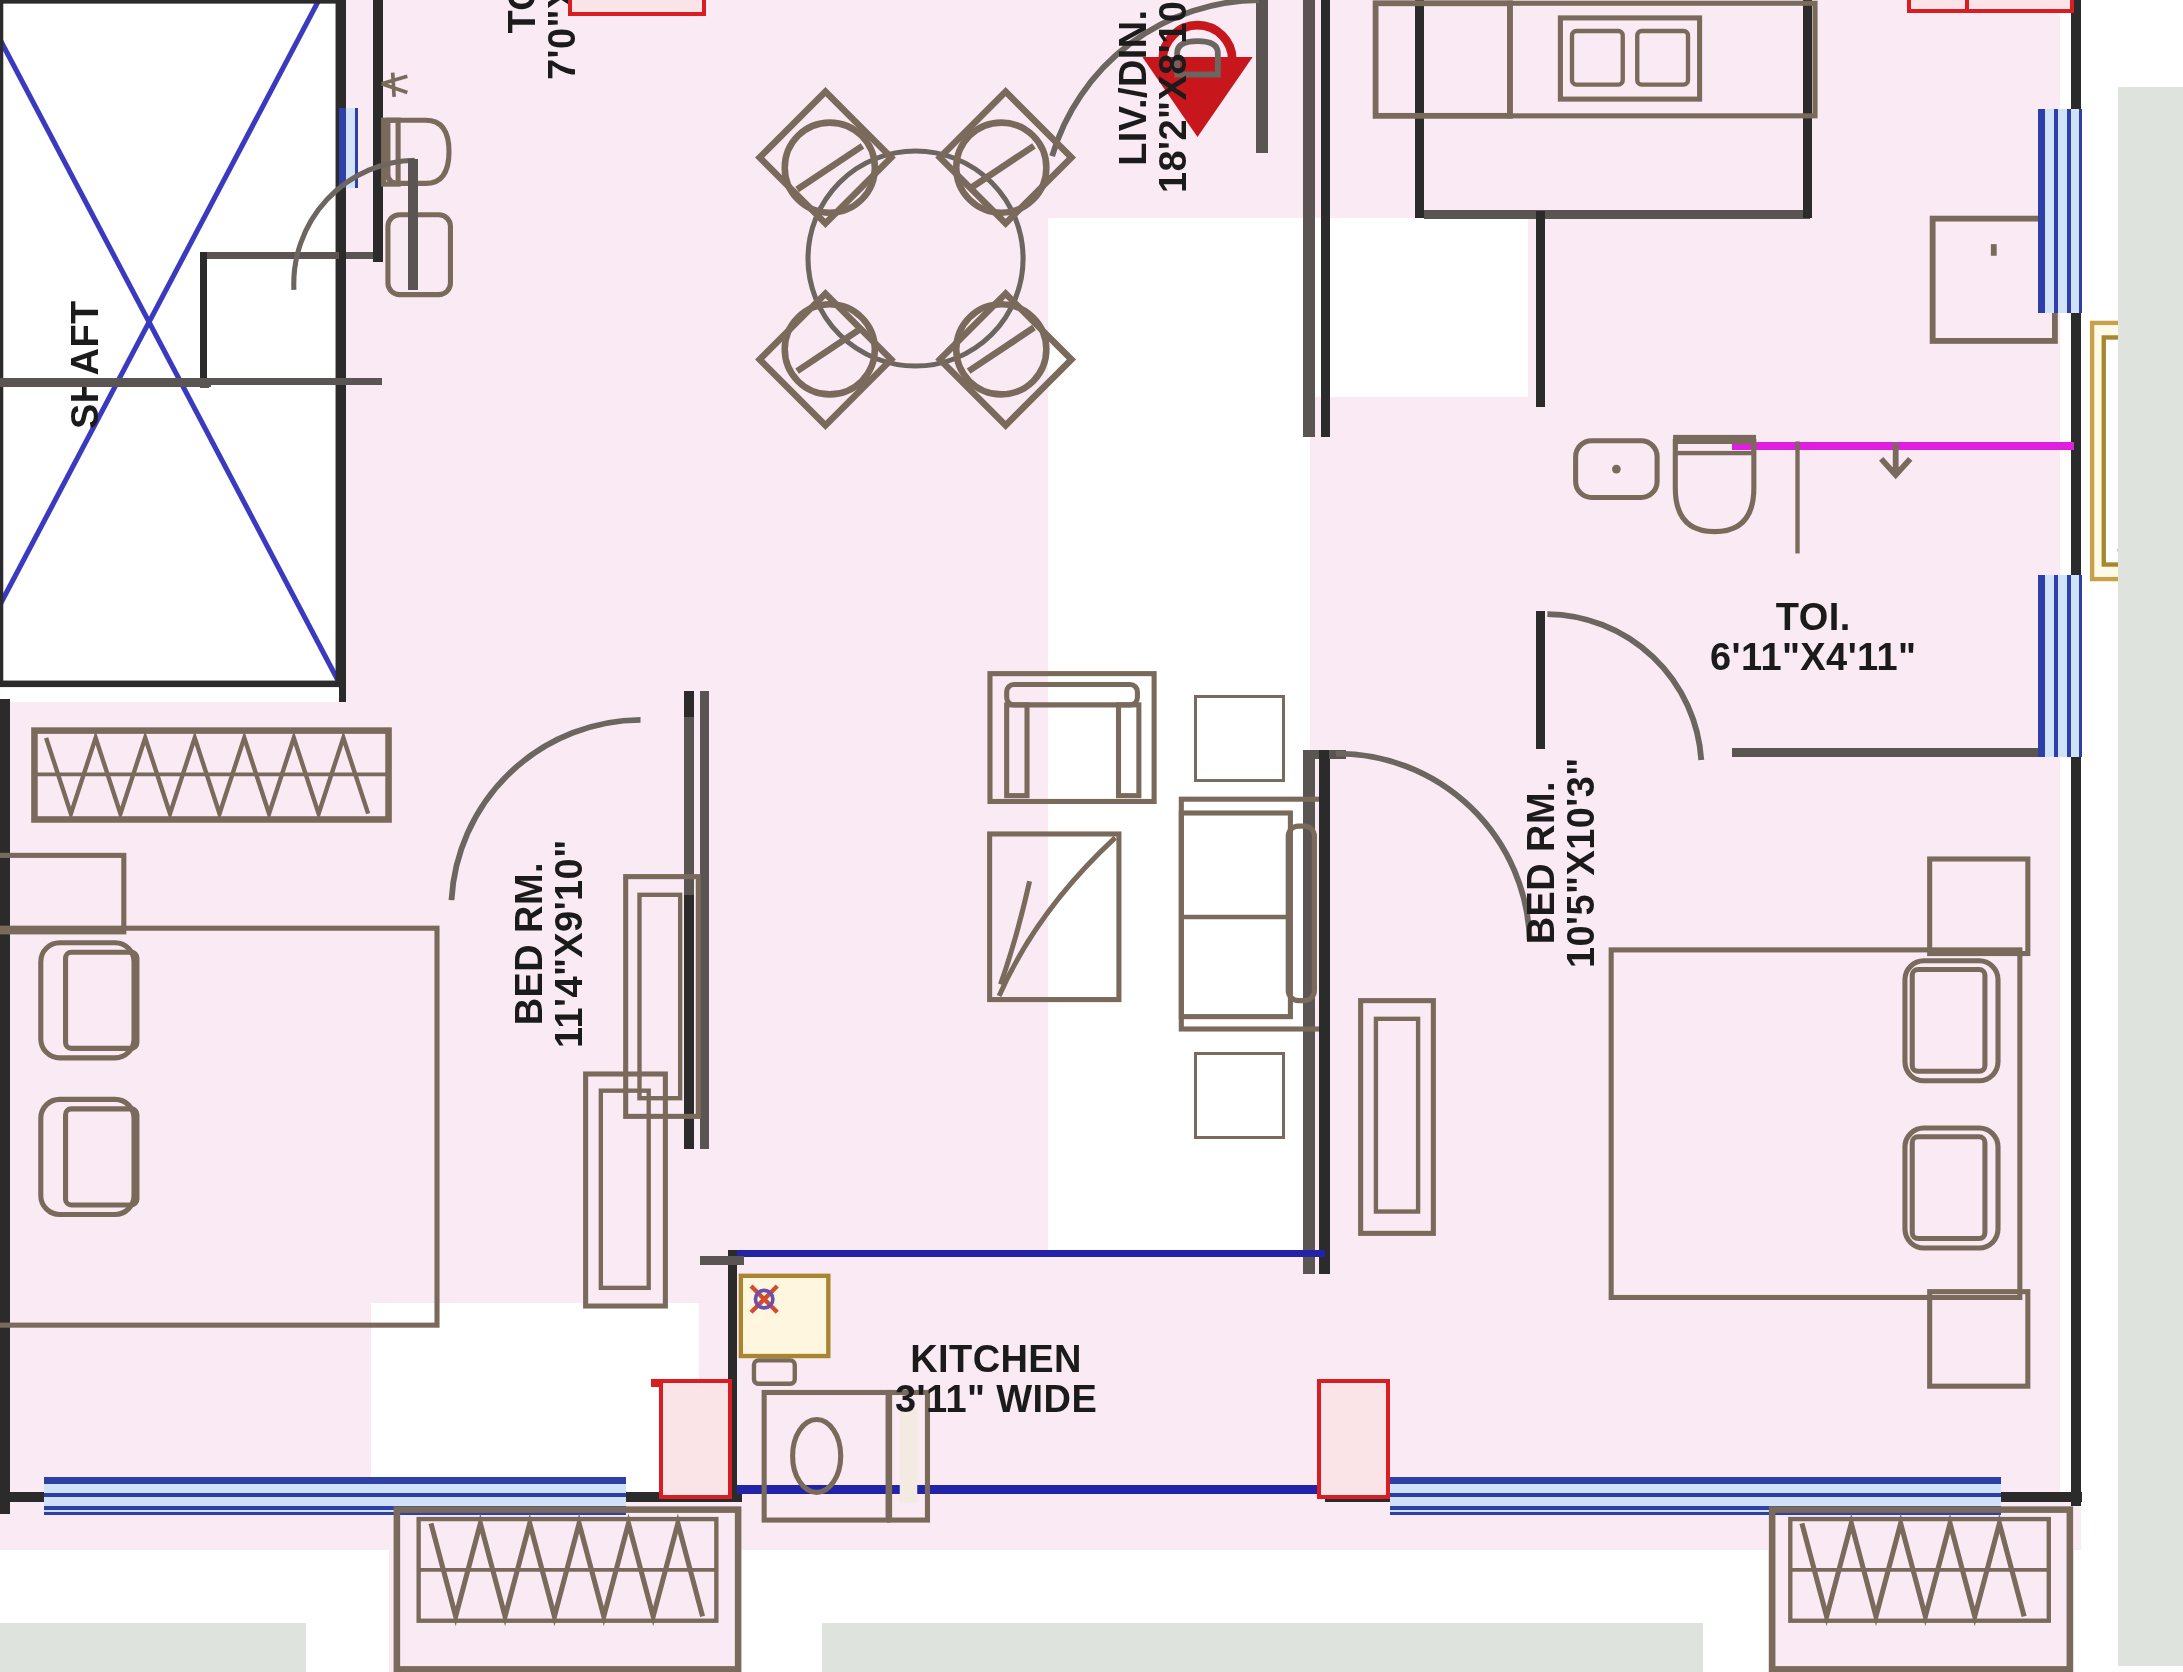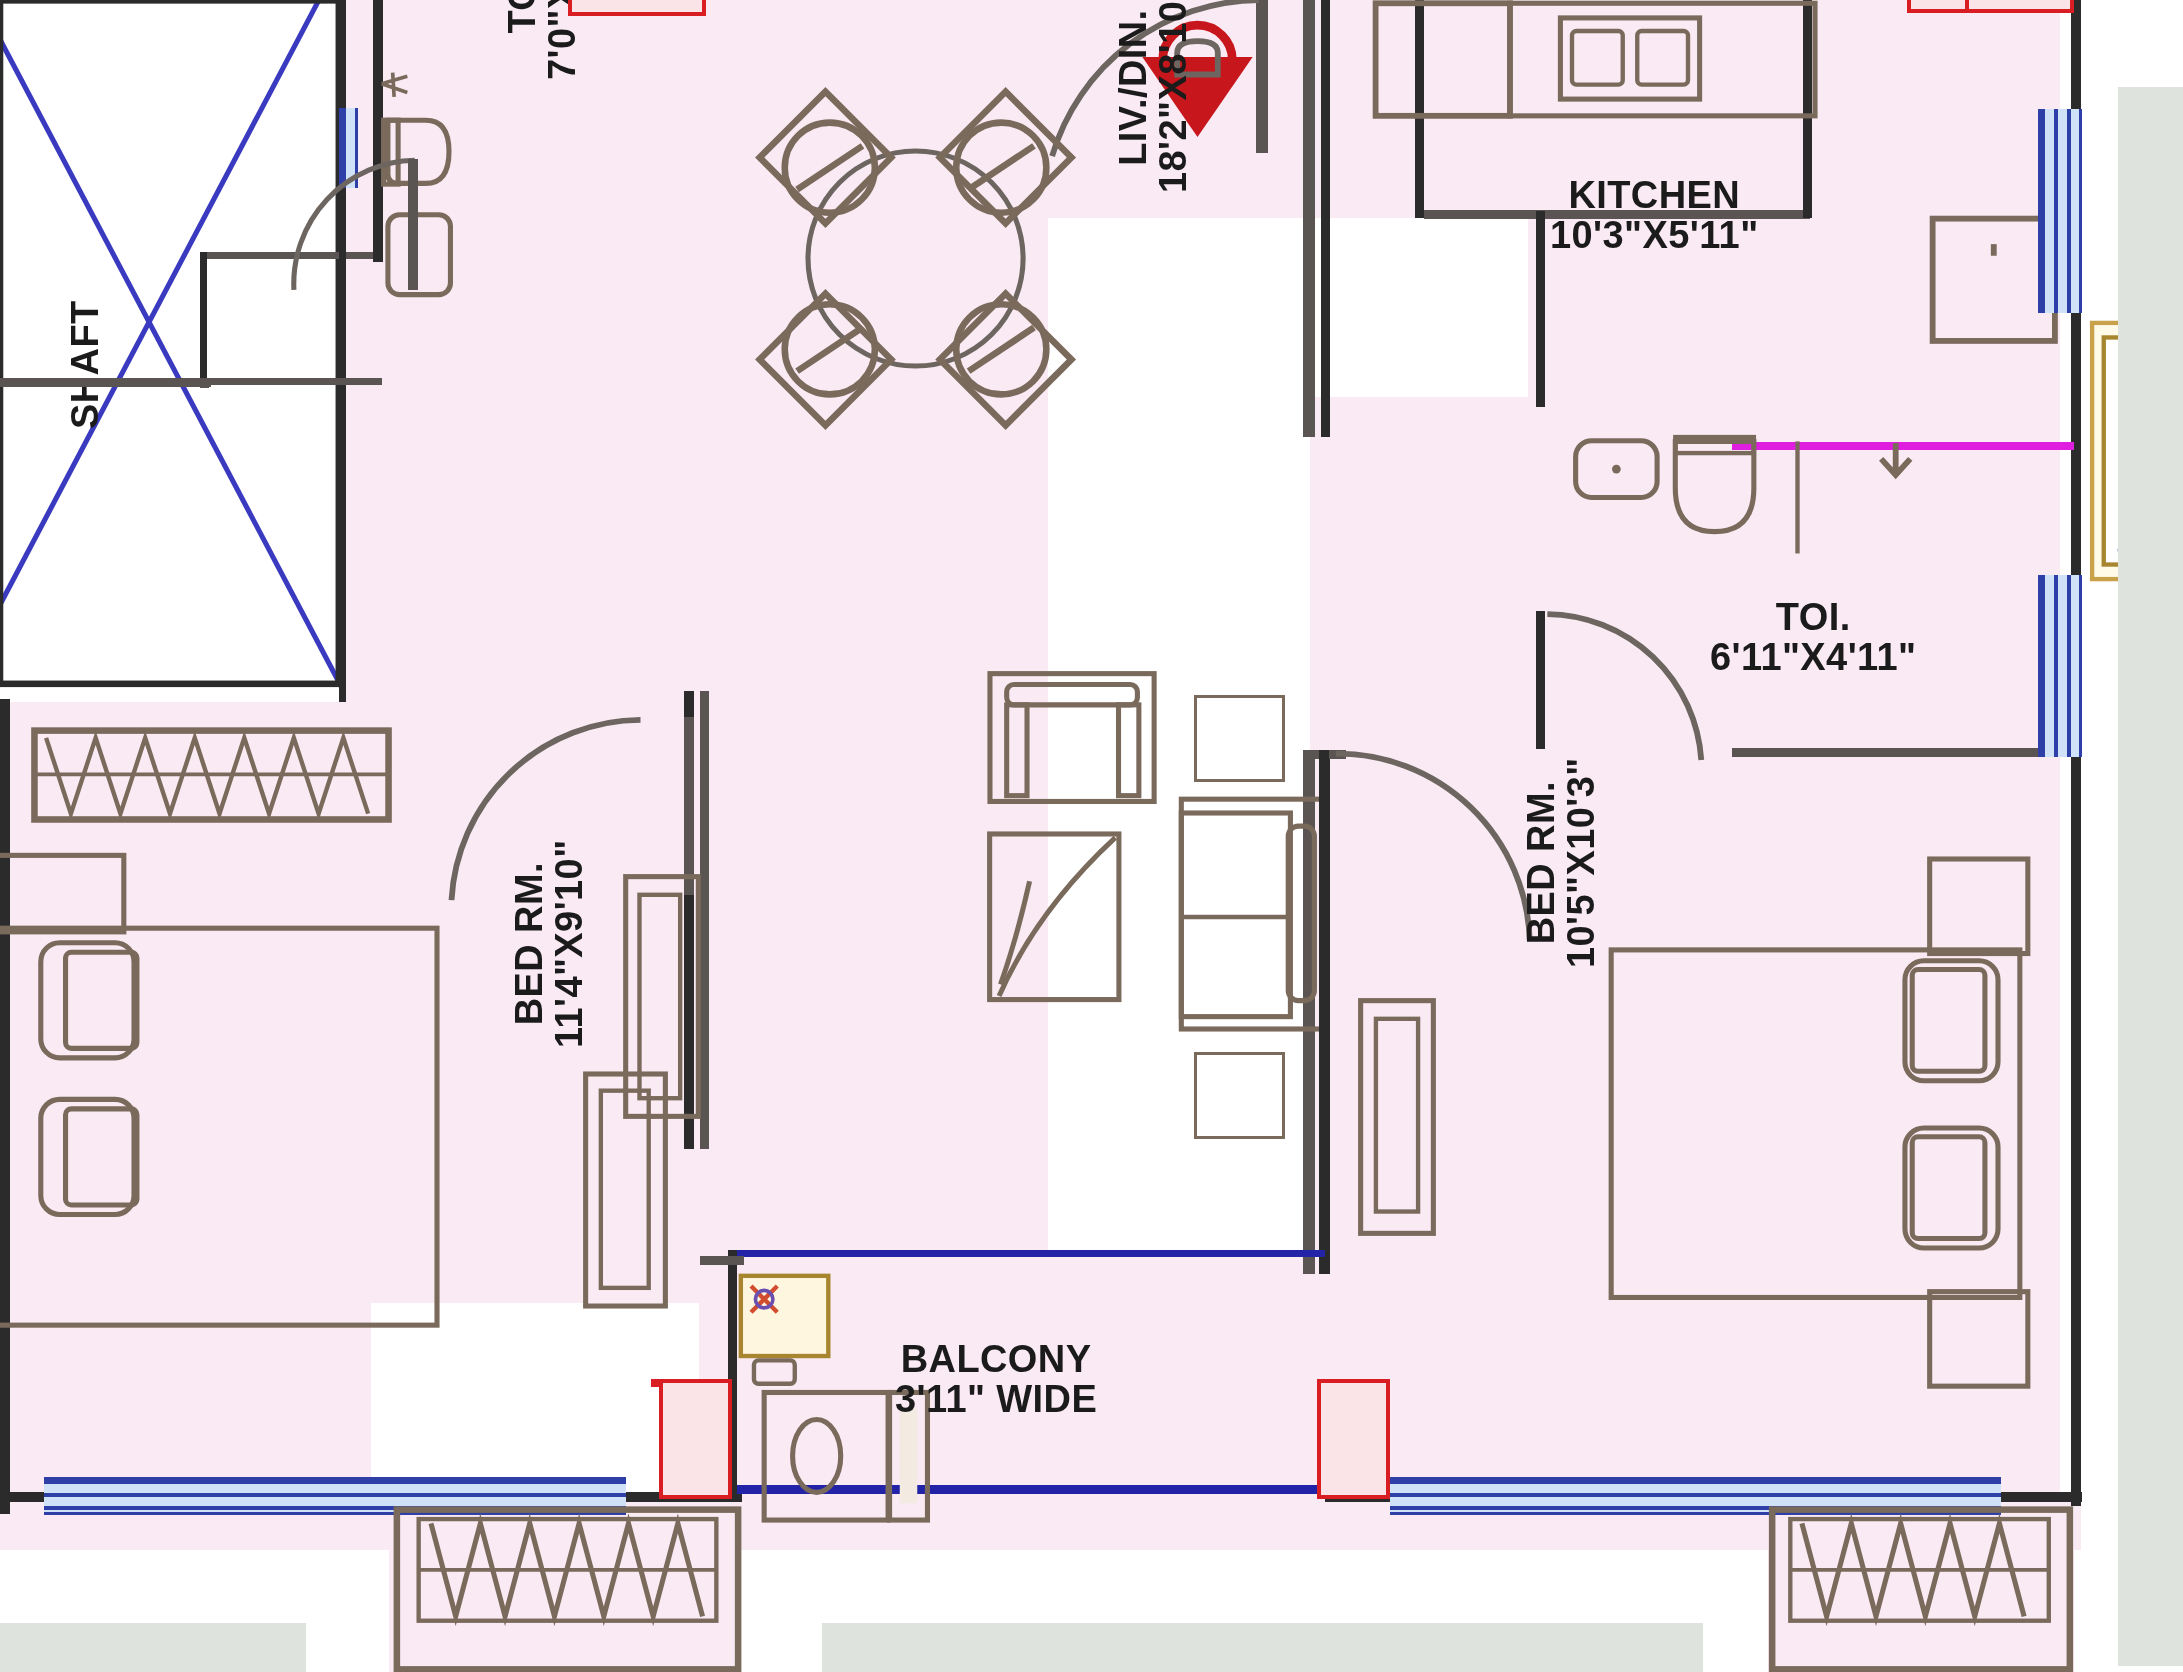--- a/index.html
+++ b/index.html
@@ -173,24 +173,20 @@
     <rect x="110" y="22" width="70" height="74" rx="6" class="brown" stroke-width="6" fill="#7a6a5c"></rect>
   </svg>
   <div class="redwall" style="left:1907px;top:-5.8px;width:167px;height:19px;"></div>
 
   <svg style="left:1929px;top:215px;width:131px;height:131px;" viewBox="0 0 180 180" width="131" height="131">
     <rect x="5" y="5" width="168" height="168" class="brown" stroke-width="8" fill="#7a6a5c"></rect>
     <rect x="28" y="28" width="122" height="122" fill="#f9eaf3"></rect>
     <line x1="89" y1="40" x2="89" y2="56" class="brown" stroke-width="8"></line>
   </svg>
 
-  <div class="lbl" style="left:1550px;top:175px;">
-    <span class="nm">KITCHEN</span>
-    <span class="dm">10'3"X5'11"</span>
-  </div>
 
   <div class="bluewinV" style="left:2038px;top:109px;width:44px;height:204px;"></div>
 
   <div class="wall" style="left:1536px;top:211px;width:8.7px;height:196px;"></div>
   <div class="wallthin" style="left:1696px;top:750px;width:0;height:0;"></div>
   <div class="wallthin" style="left:1732px;top:748px;width:342px;height:8.7px;"></div>
   <div class="wall" style="left:1536px;top:611px;width:8.7px;height:138px;"></div>
 
   <div style="position:absolute;left:1732px;top:442px;width:342px;height:8px;background:#e01ee0;"></div>
 
@@ -286,21 +282,21 @@
     <path d="M22 22 L58 58 M58 22 L22 58" stroke="#d24c2e" stroke-width="6" fill="none"></path>
     <circle cx="40" cy="40" r="12" fill="none" stroke="#6a4fb0" stroke-width="5"></circle>
     <rect x="26" y="124" width="56" height="32" rx="6" class="brown" stroke-width="6" fill="#efe7e0"></rect>
     <rect x="40" y="168" width="170" height="175" class="brown" stroke-width="7"></rect>
     <ellipse cx="112" cy="255" rx="33" ry="50" class="brown" stroke-width="7"></ellipse>
     <rect x="212" y="168" width="52" height="175" class="brown" stroke-width="7" fill="#9e8d7c"></rect>
     <rect x="226" y="190" width="24" height="130" fill="#f3eae2"></rect>
   </svg>
 
   <div class="lbl" style="left:895px;top:1339px;">
-    <span class="nm">BALCONY</span>
+    <span class="nm">KITCHEN</span>
     <span class="dm">3'11" WIDE</span>
   </div>
 
   <div class="redwall" style="left:659px;top:1379px;width:73px;height:120px;"></div>
   <div class="redwall" style="left:1317px;top:1379px;width:73px;height:120px;"></div>
 
   <div class="bluewin" style="left:44px;top:1477px;width:582px;height:38px;"></div>
   <div class="bluewin" style="left:1390px;top:1477px;width:611px;height:38px;"></div>
 
   <svg style="left:393px;top:1506px;width:349px;height:167px;" viewBox="0 0 480 230" width="349" height="167">

